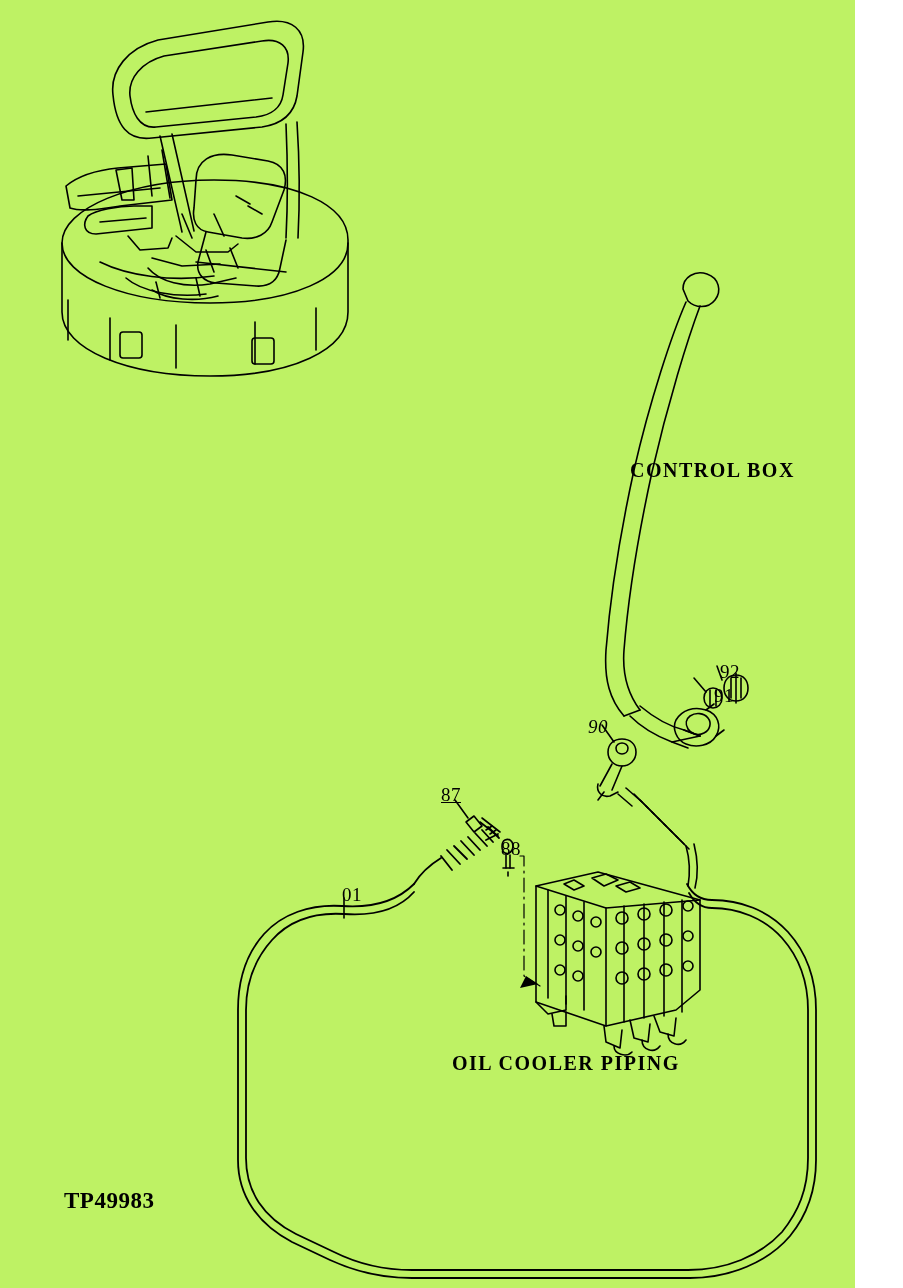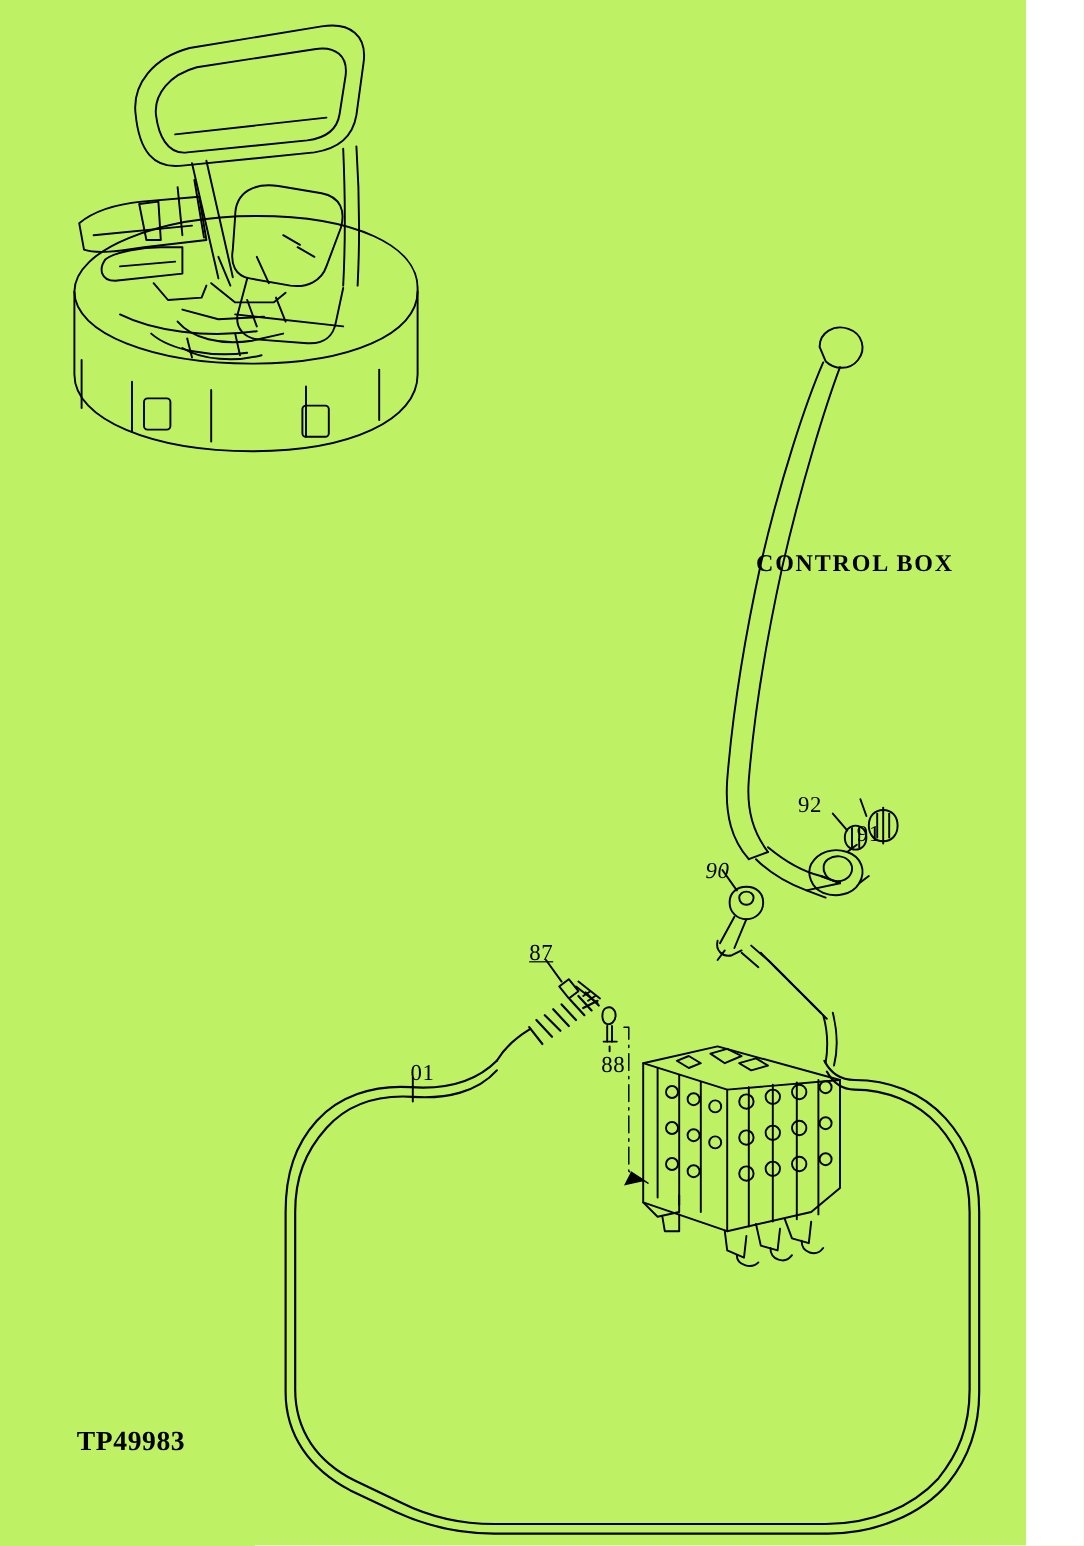--- a/index.html
+++ b/index.html
@@ -254,28 +254,29 @@
       </g>
 
       <path d="M686 846 C690 860 690 874 688 886"></path>
       <path d="M694 844 C698 860 698 876 695 888"></path>
 
     </g>
   </svg>
 
   <div class="label section-label" style="left:630px; top:459px;">CONTROL BOX</div>
 
+  <div class="label section-label" style="left:452px; top:1052px;">OIL COOLER  PIPING</div>
 
   <div class="label callout" style="left:330px; top:884px;margin-left:12px;">01</div>
 
   <div class="label callout" style="left:441px; top:784px;text-decoration:underline;">87</div>
 
-  <div class="label callout" style="left:501px; top:877px;">88</div>
+  <div class="label callout" style="left:501px; top:838px;">88</div>
 
   <div class="label callout" style="left:588px; top:716px;font-style:italic;">90</div>
 
   <div class="label callout" style="left:714px; top:649px;margin-top:36px;">91</div>
 
-  <div class="label callout" style="left:665px; top:661px;">92</div>
+  <div class="label callout" style="left:720px; top:661px;">92</div>
 
   <div class="label figure-code" style="left:64px; top:1188px;text-align:center;">TP49983</div>
 
 </div>
 
 </body></html>

